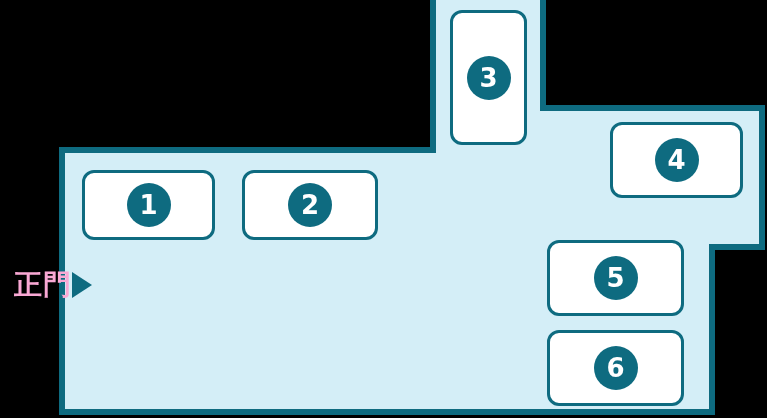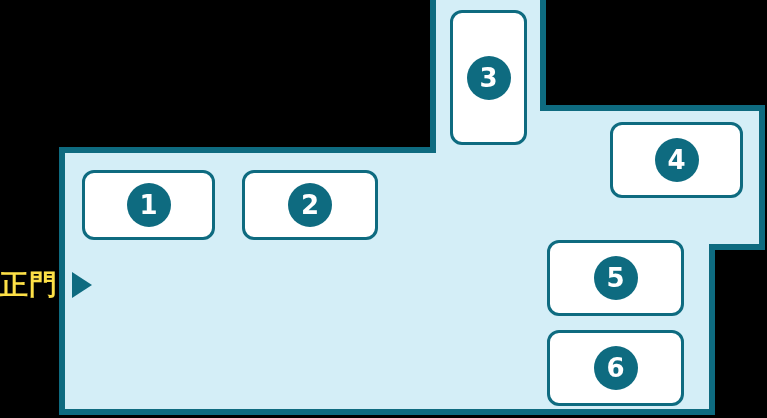--- a/index.html
+++ b/index.html
@@ -47,23 +47,23 @@
     font-weight: bold;
     line-height: 44px;
     text-align: center;
     letter-spacing: 0;
     user-select: none;
   }
 
   
   #gate-label {
     position: absolute;
-    left: 0;
+    left: 14px;
     top: 268px;
-    color: #fde047;
+    color: #f9a8d4;
     font-size: 28px;
     font-weight: bold;
     line-height: 34px;
     letter-spacing: 1px;
     white-space: nowrap;
   }
   #gate-arrow {
     position: absolute;
     left: 72px;
     top: 272px;

